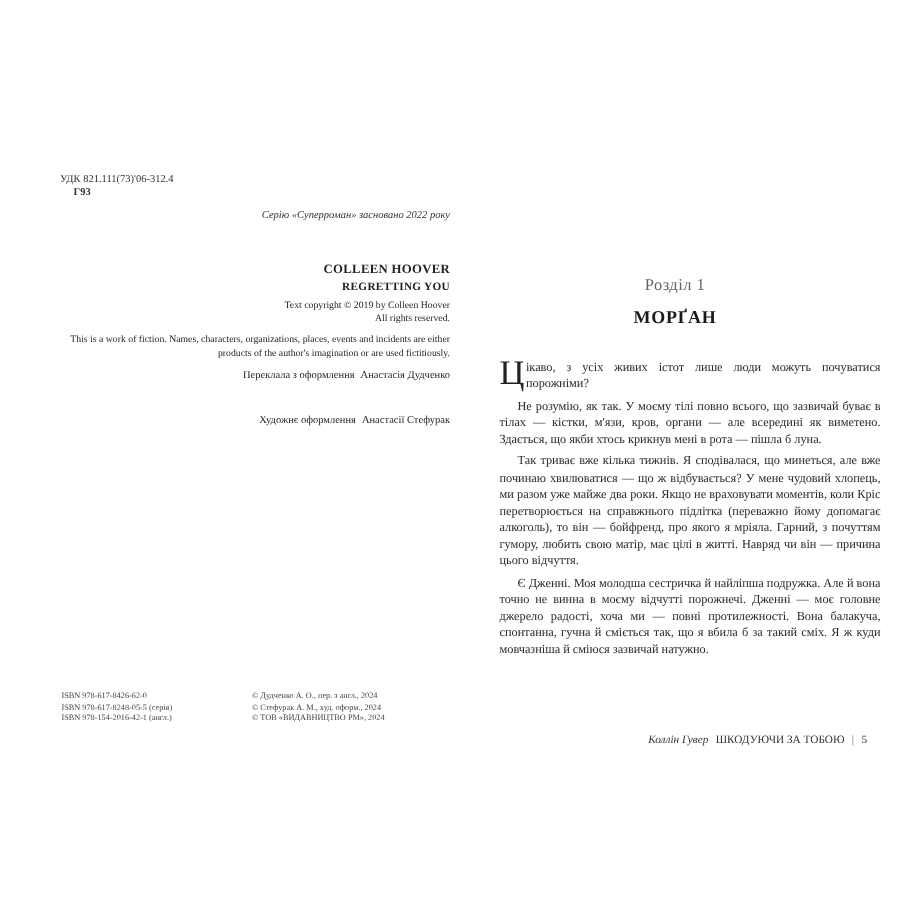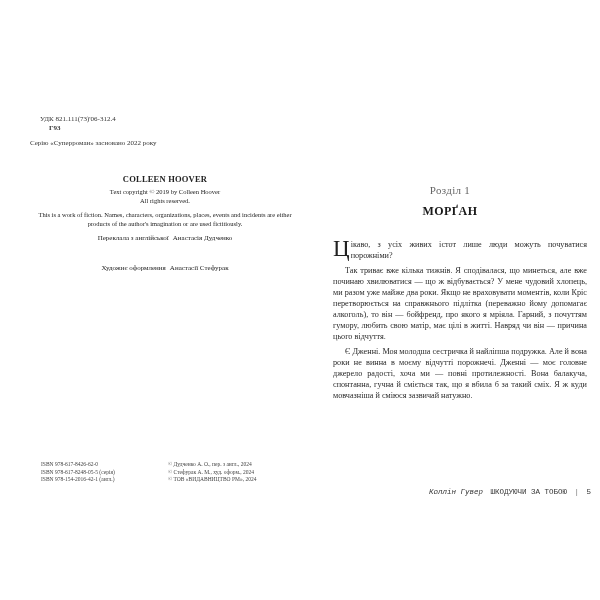--- a/index.html
+++ b/index.html
@@ -18,27 +18,27 @@
     
     .page-left { position: absolute; left: 0; top: 0; width: 300px; height: 600px; }
     .udk {
       position: absolute; left: 40px; top: 115px;
       font-family: "Liberation Serif", serif;
       font-size: 7px; line-height: 9px; color: #333;
     }
     .udk .gindex { padding-left: 9px; display: block; font-weight: bold; }
     .series-note {
       position: absolute; left: 30px; width: 270px; top: 139px;
-      text-align: left;
+      text-align: right;
       font-family: "Liberation Serif", serif;
-      font-size: 7px; color: #333;
+      font-style: italic; font-size: 7px; color: #333;
     }
     .credits {
       position: absolute; left: 30px; width: 270px; top: 173px;
-      text-align: center;
+      text-align: right;
       font-family: "Liberation Serif", serif;
       color: #222;
     }
     .credits .author { font-weight: bold; font-size: 8.5px; letter-spacing: 0.2px; line-height: 12px; }
     .credits .title-en { font-weight: bold; font-size: 7.5px; letter-spacing: 0.2px; line-height: 12px; }
     .credits .copyright { font-size: 6.5px; line-height: 9px; margin-top: 2px; }
     .credits .rights { font-size: 6.5px; line-height: 9px; }
     .credits .disclaimer { font-size: 6.5px; line-height: 9px; margin-top: 5px; }
     .credits .credit-line { font-size: 7px; line-height: 10px; margin-top: 5px; }
     .credits .credit-line .name { margin-left: 4px; }
@@ -76,47 +76,48 @@
     }
     .body-text p { text-indent: 12px; margin-bottom: 3.5px; }
     .body-text p.first { text-indent: 0; }
     .dropcap {
       float: left;
       font-size: 23px; line-height: 18px;
       margin-top: 1px; margin-right: 1px;
       color: #222;
     }
     .running-footer {
-      position: absolute; right: 9px; top: 488px;
-      font-family: Liberation Mono, monospace;
+      position: absolute; right: 22px; top: 488px;
+      font-family: Liberation Serif, serif;
       font-size: 7.5px; color: #333; white-space: nowrap;
     }
     .running-footer .footer-author { font-style: italic; margin-right: 3px; }
     .running-footer .sep { margin: 0 3px; color: #777; }
   </style>
 </head>
 <body>
 
 <div class="spread">
 
   <div class="page-left">
     <div class="udk">
       <span>УДК 821.111(73)'06-312.4</span>
       <span class="gindex">Г93</span>
     </div>
 
     <div class="series-note">Серію «Суперроман» засновано 2022 року</div>
 
     <div class="credits">
       <div class="author">COLLEEN HOOVER</div>
+      <div class="title-en">REGRETTING YOU</div>
       <div class="copyright">Text copyright © 2019 by Colleen Hoover</div>
       <div class="rights">All rights reserved.</div>
       <div class="disclaimer">This is a work of fiction. Names, characters, organizations, places, events and incidents are either products of the author's imagination or are used fictitiously.</div>
       <div class="credit-line">
-        <span>Переклала з англійської</span><span class="name">Анастасія Дудченко</span>
+        <span>Переклала з оформлення</span><span class="name">Анастасія Дудченко</span>
       </div>
       <div class="credit-line" style="margin-top:20px;">
         <span>Художнє оформлення</span><span class="name">Анастасії Стефурак</span>
       </div>
     </div>
 
     <div class="isbn-block">
       <div>ISBN 978-617-8426-62-0</div>
       <div>ISBN 978-617-8248-05-5 (серія)</div>
       <div>ISBN 978-154-2016-42-1 (англ.)</div>
@@ -130,22 +131,23 @@
   </div>
 
   <div class="page-right">
     <div class="chapter-number">Розділ 1</div>
     <div class="chapter-title">МОРҐАН</div>
 
     <div class="body-text">
       <p class="first">
         <span class="dropcap">Ц</span><span>ікаво, з усіх живих істот лише люди можуть почуватися порожніми?</span>
       </p>
+      <p>Не розумію, як так. У моєму тілі повно всього, що зазвичай буває в тілах — кістки, м'язи, кров, органи — але всередині як виметено. Здається, що якби хтось крикнув мені в рота — пішла б луна.</p>
       <p>Так триває вже кілька тижнів. Я сподівалася, що минеться, але вже починаю хвилюватися — що ж відбувається? У мене чудовий хлопець, ми разом уже майже два роки. Якщо не враховувати моментів, коли Кріс перетворюється на справжнього підлітка (переважно йому допомагає алкоголь), то він — бойфренд, про якого я мріяла. Гарний, з почуттям гумору, любить свою матір, має цілі в житті. Навряд чи він — причина цього відчуття.</p>
-      <p>Є Дженні. Моя молодша сестричка й найліпша подружка. Але й вона роки не винна в моєму відчутті порожнечі. Дженні — моє головне джерело радості, хоча ми — повні протилежності. Вона балакуча, спонтанна, гучна й сміється так, що я вбила б за такий сміх. Я ж куди мовчазніша й сміюся зазвичай натужно.</p>
+      <p>Є Дженні. Моя молодша сестричка й найліпша подружка. Але й вона точно не винна в моєму відчутті порожнечі. Дженні — моє головне джерело радості, хоча ми — повні протилежності. Вона балакуча, спонтанна, гучна й сміється так, що я вбила б за такий сміх. Я ж куди мовчазніша й сміюся зазвичай натужно.</p>
     </div>
 
     <div class="running-footer">
       <span class="footer-author">Коллін Гувер</span>
       <span>ШКОДУЮЧИ ЗА ТОБОЮ</span>
       <span class="sep">|</span>
       <span>5</span>
     </div>
   </div>
 

